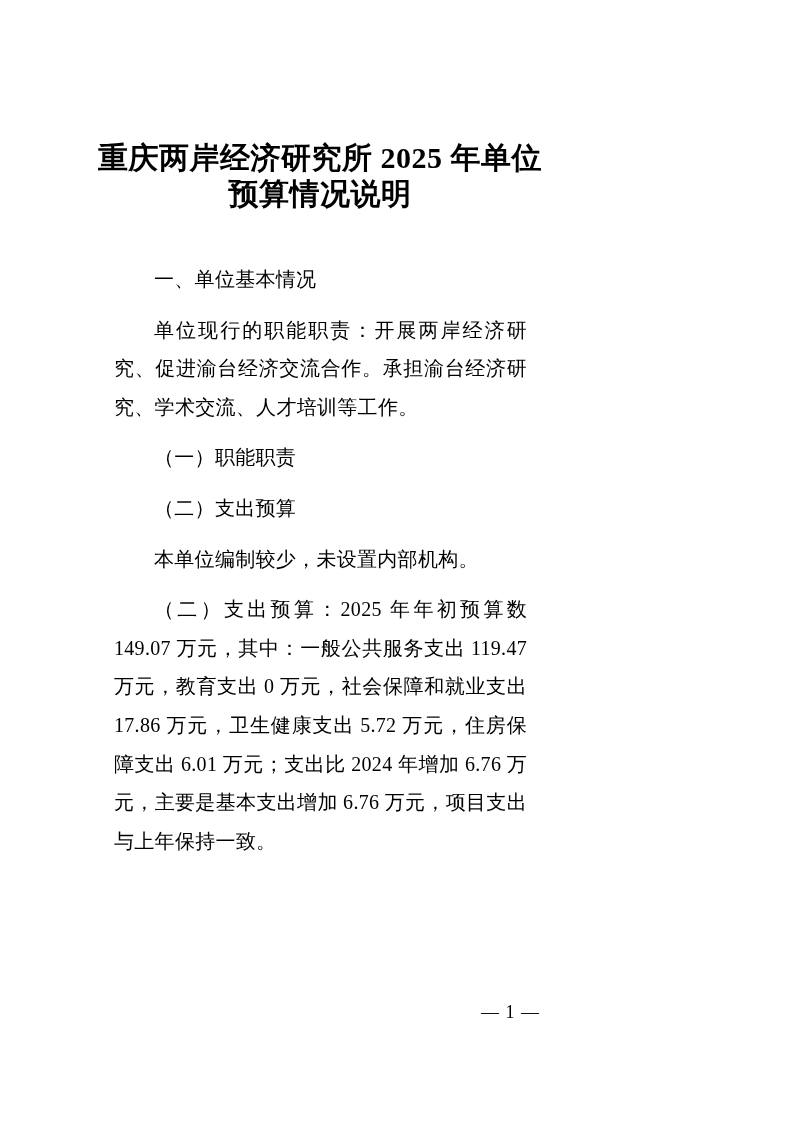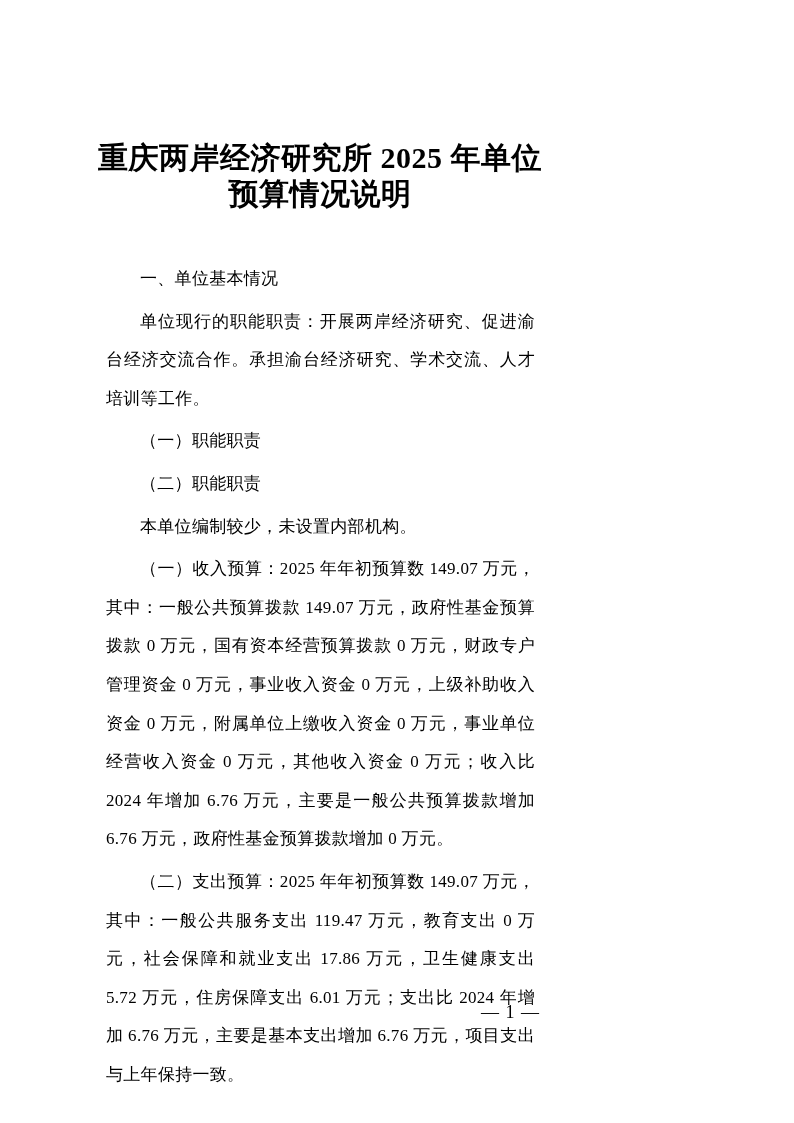--- a/index.html
+++ b/index.html
@@ -24,22 +24,22 @@
     text-align: center;
     font-size: 30px;
     line-height: 36px;
     font-weight: bold;
     letter-spacing: 0.5px;
   }
   .doc-body {
     margin: 48px 101px 0 102px;
   }
   .para {
-    margin: 4px;
-    font-size: 17px;
+    margin: 12px;
+    font-size: 20px;
     line-height: 38.6px;
     text-indent: 2em;
     text-align: justify;
     letter-spacing: 0.3px;
   }
   .page-number {
     position: absolute;
     top: 1000px;
     right: 100px;
     font-size: 18px;
@@ -51,21 +51,20 @@
 <body>
 
 <div class="page">
 
   <h1 class="doc-title">重庆两岸经济研究所 2025 年单位预算情况说明</h1>
 
   <div class="doc-body">
     <p class="para">一、单位基本情况</p>
     <p class="para">单位现行的职能职责：开展两岸经济研究、促进渝台经济交流合作。承担渝台经济研究、学术交流、人才培训等工作。</p>
     <p class="para">（一）职能职责</p>
-    <p class="para">（二）职能职责</p>
+    <p class="para">（二）支出预算</p>
     <p class="para">本单位编制较少，未设置内部机构。</p>
-    <p class="para">（一）收入预算：2025 年年初预算数 149.07 万元，其中：一般公共预算拨款 149.07 万元，政府性基金预算拨款 0 万元，国有资本经营预算拨款 0 万元，财政专户管理资金 0 万元，事业收入资金 0 万元，上级补助收入资金 0 万元，附属单位上缴收入资金 0 万元，事业单位经营收入资金 0 万元，其他收入资金 0 万元；收入比 2024 年增加 6.76 万元，主要是一般公共预算拨款增加 6.76 万元，政府性基金预算拨款增加 0 万元。</p>
     <p class="para">（二）支出预算：2025 年年初预算数 149.07 万元，其中：一般公共服务支出 119.47 万元，教育支出 0 万元，社会保障和就业支出 17.86 万元，卫生健康支出 5.72 万元，住房保障支出 6.01 万元；支出比 2024 年增加 6.76 万元，主要是基本支出增加 6.76 万元，项目支出与上年保持一致。</p>
   </div>
 
   <div class="page-number">— 1 —</div>
 
 </div>
 
 </body></html>

